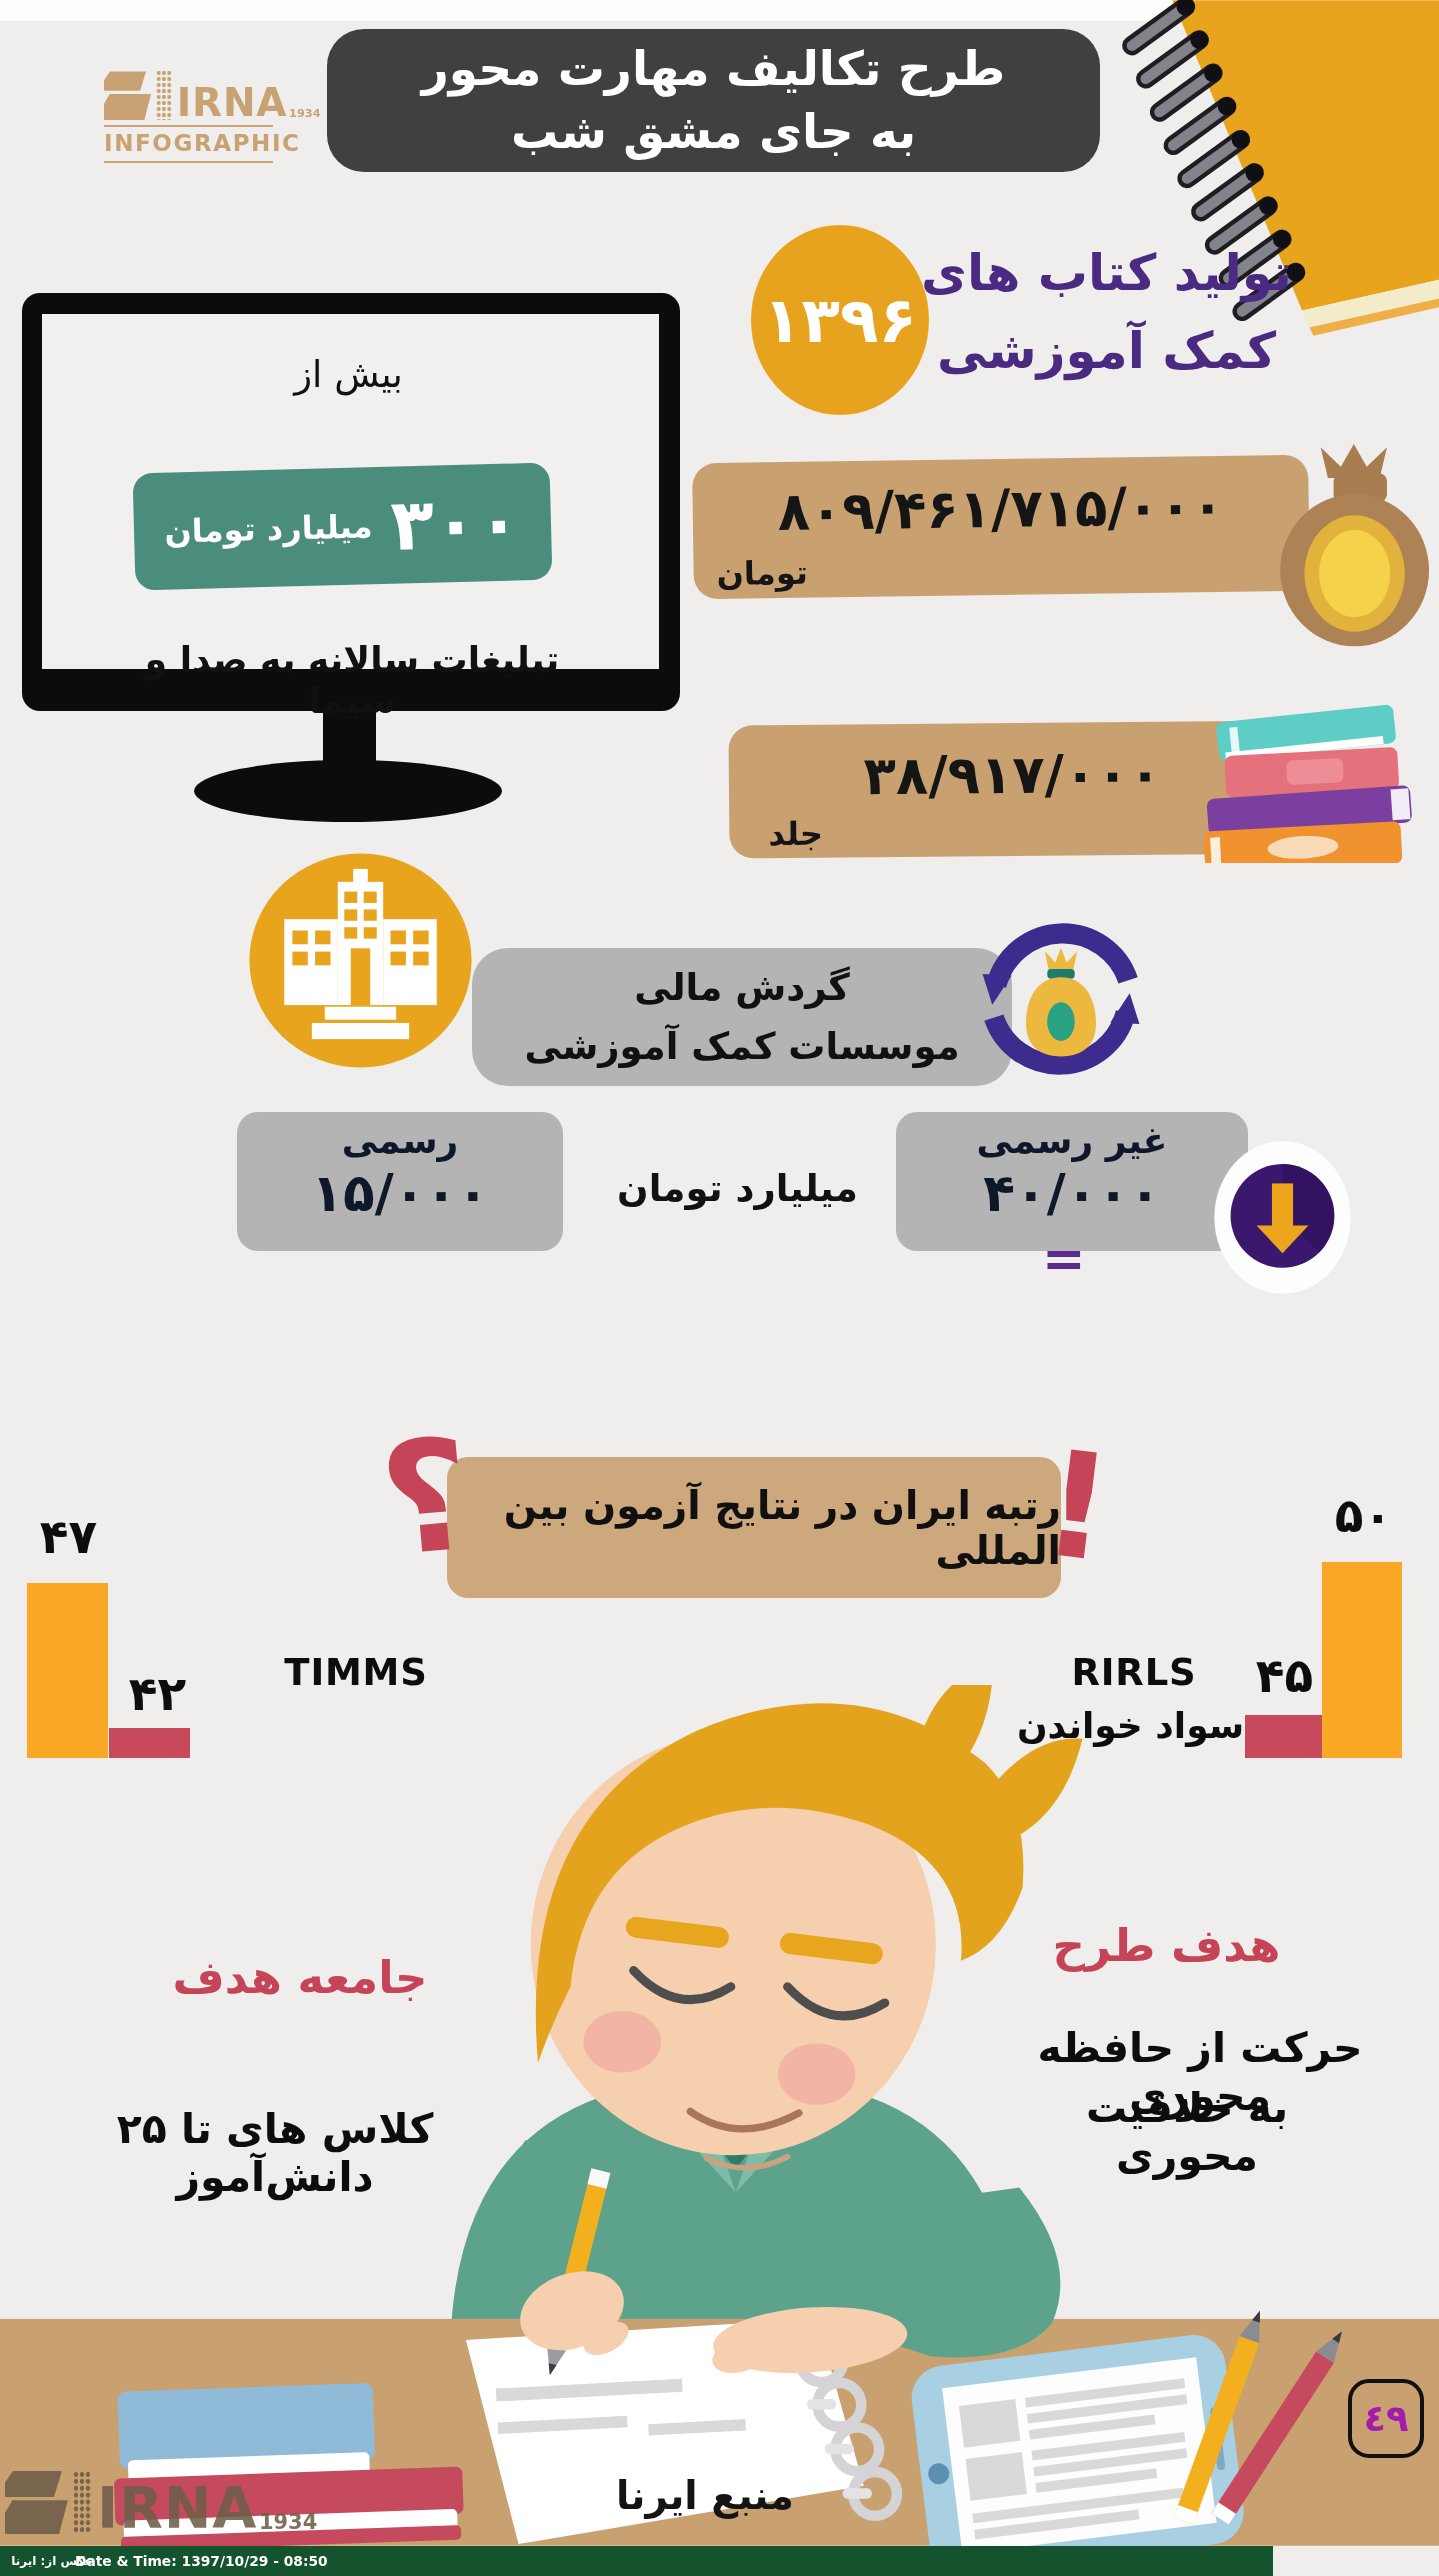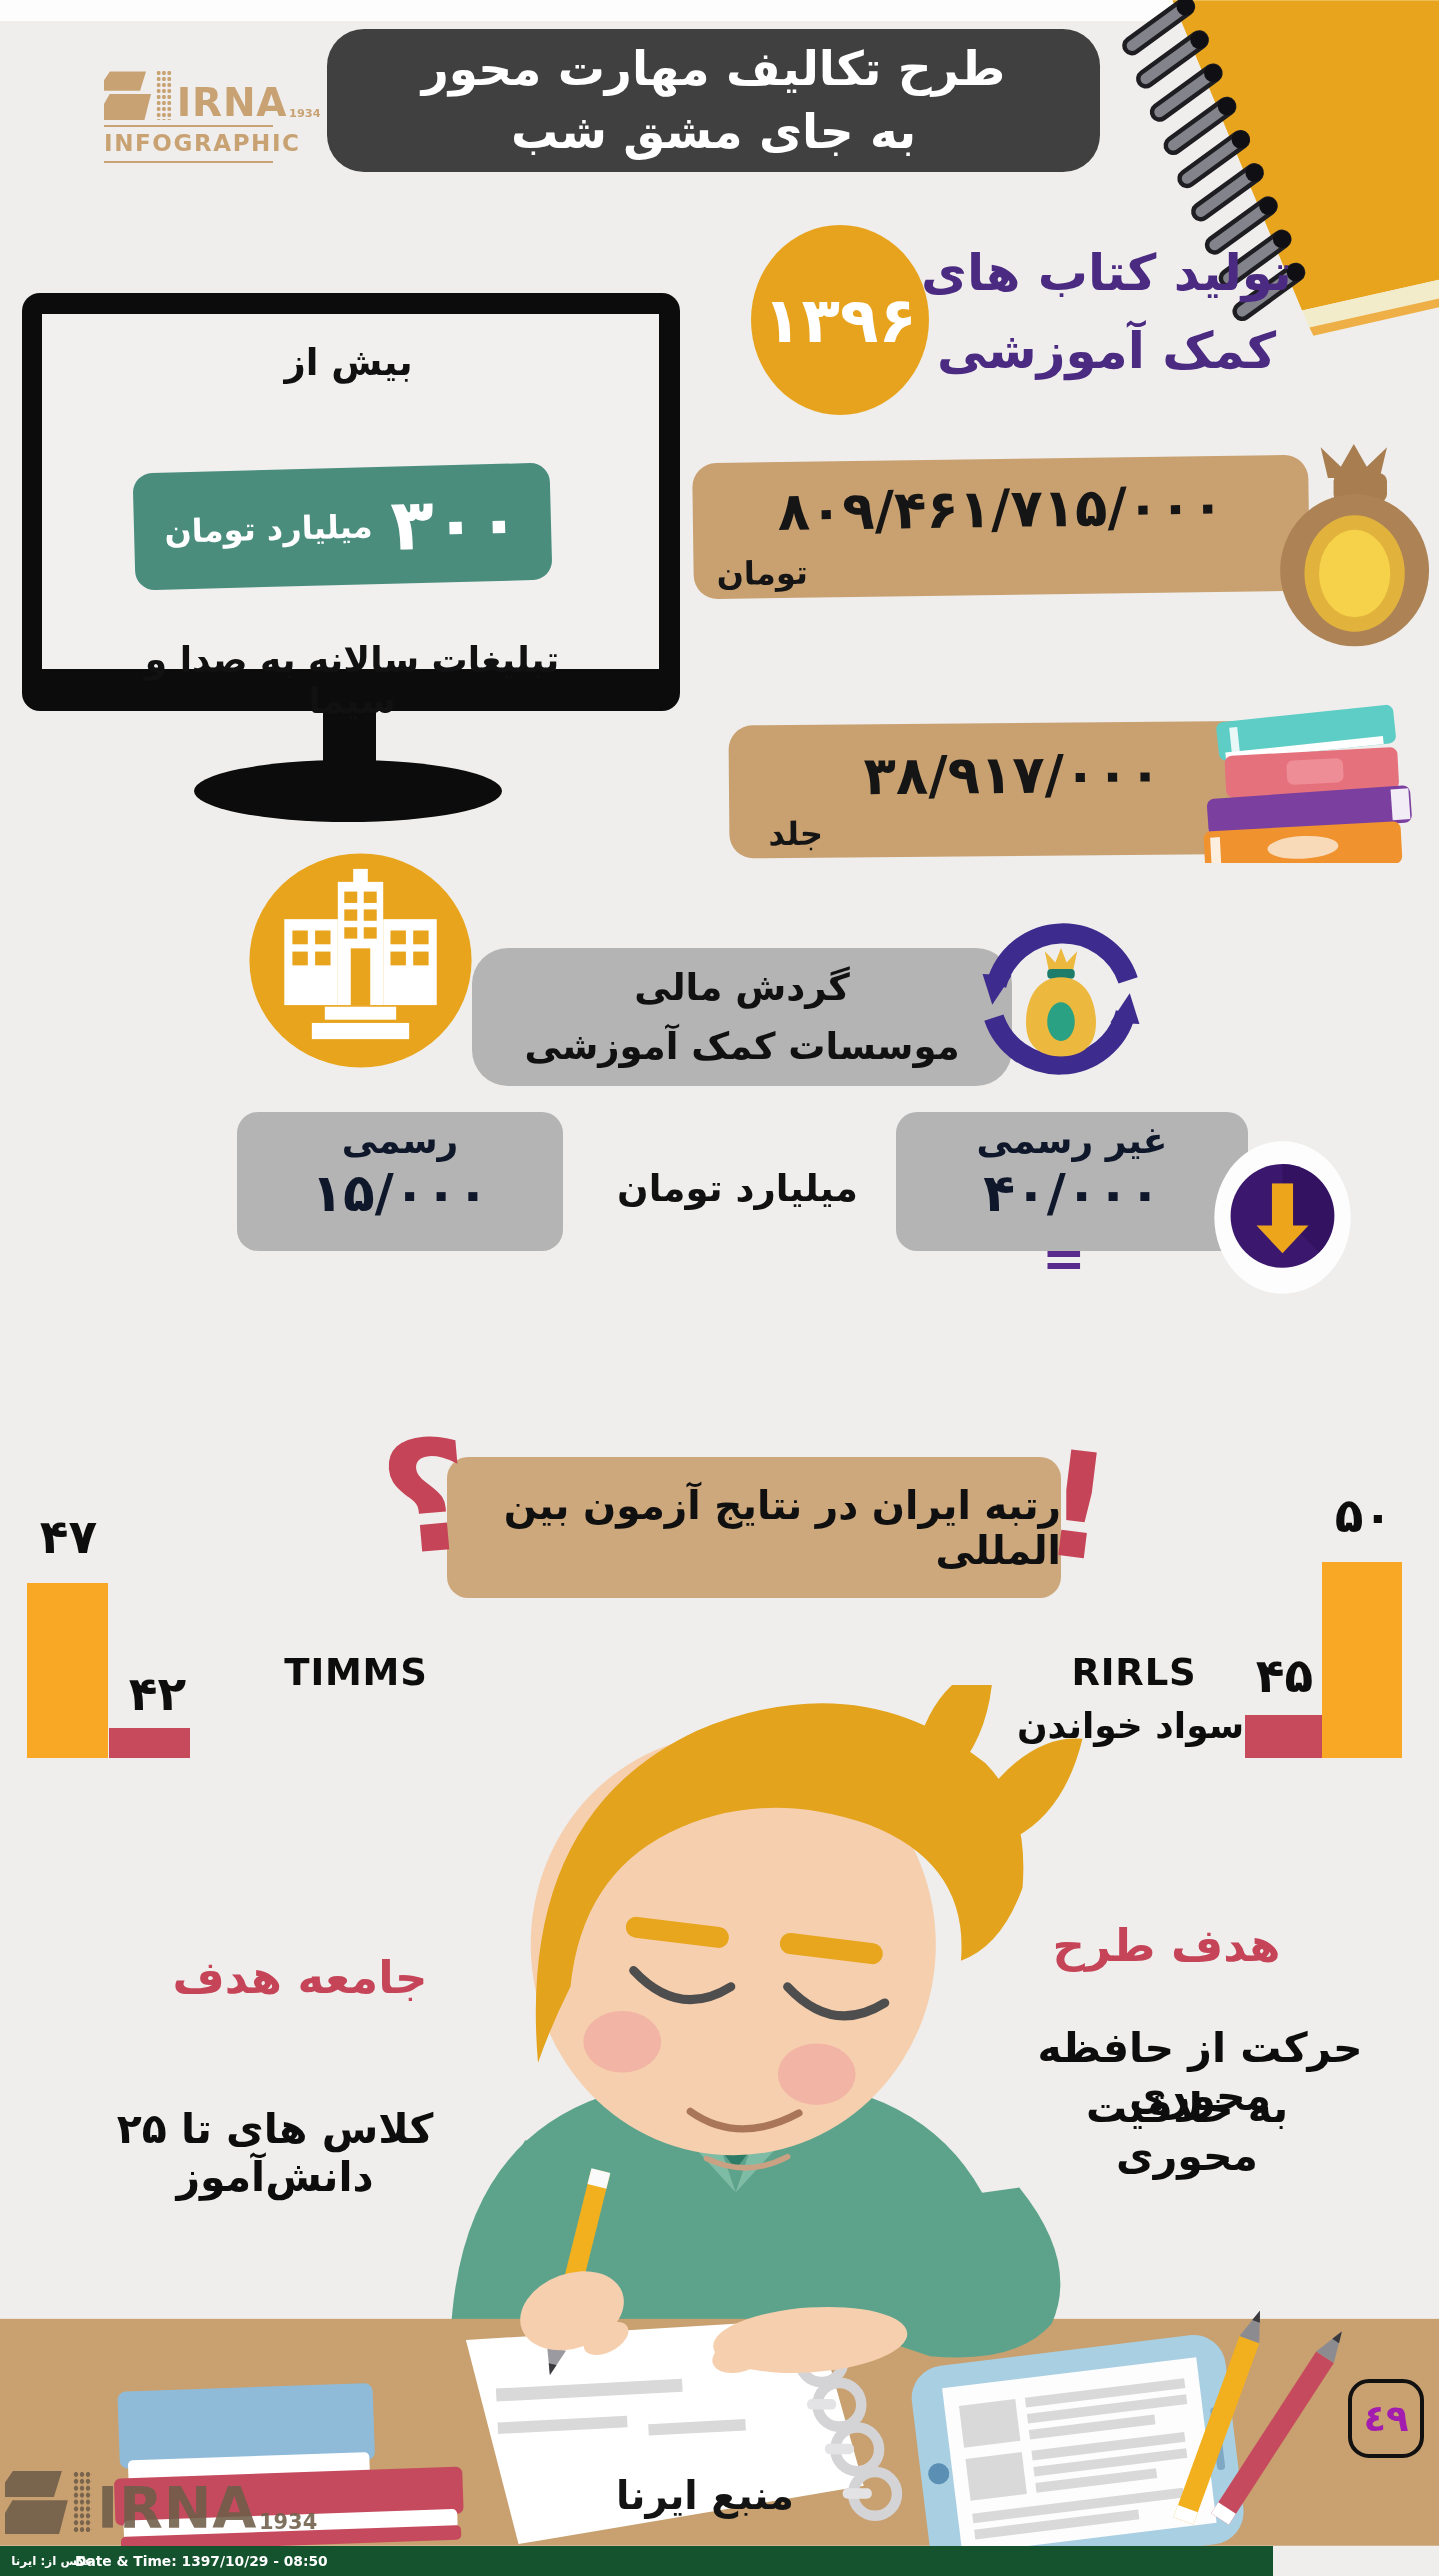--- a/index.html
+++ b/index.html
@@ -34,21 +34,21 @@
   
   #year-circle{left:751px;top:225px;width:178px;height:190px;border-radius:50%;background:#e7a31d;
     display:flex;align-items:center;justify-content:center;color:#fff;font-size:63px;font-weight:bold;}
   #books-heading{left:916px;top:235px;width:381px;color:#4b2a82;font-size:50px;font-weight:bold;line-height:1.55;}
 
   
   #tv-frame{left:22px;top:293px;width:658px;height:418px;background:#0c0c0c;border-radius:18px;}
   #tv-screen{left:42px;top:314px;width:617px;height:355px;background:#f1f0ef;}
   #tv-neck{left:323px;top:711px;width:53px;height:58px;background:#0c0c0c;}
   #tv-base{left:194px;top:760px;width:308px;height:62px;background:#0c0c0c;border-radius:50%;}
-  #tv-more{left:146px;top:341px;width:405px;font-size:37px;font-weight:bold;color:#111;}
+  #tv-more{left:146px;top:353px;width:405px;font-size:37px;font-weight:normal;color:#111;}
   #tv-teal{left:134px;top:468px;width:417px;height:117px;background:#4a8d7d;border-radius:19.4px;transform:rotate(-1.5deg);
     display:flex;flex-direction:row;justify-content:center;align-items:center;gap:18px;color:#fff;}
   #tv-teal .amt{font-size:71px;font-weight:bold;line-height:1;}
   #tv-teal .unit{font-size:32px;font-weight:bold;}
   #tv-caption{left:105px;top:639px;width:494px;font-size:36px;font-weight:bold;color:#111;}
 
   
   .tanbar{background:#c9a171;border-radius:24px;color:#151515;}
   #bar-toman{left:693px;top:459px;width:616px;height:136px;transform:rotate(-.8deg);}
   #bar-toman .val{position:absolute;left:0;top:19.4px;width:100%;text-align:center;font-size:53px;font-weight:bold;}

